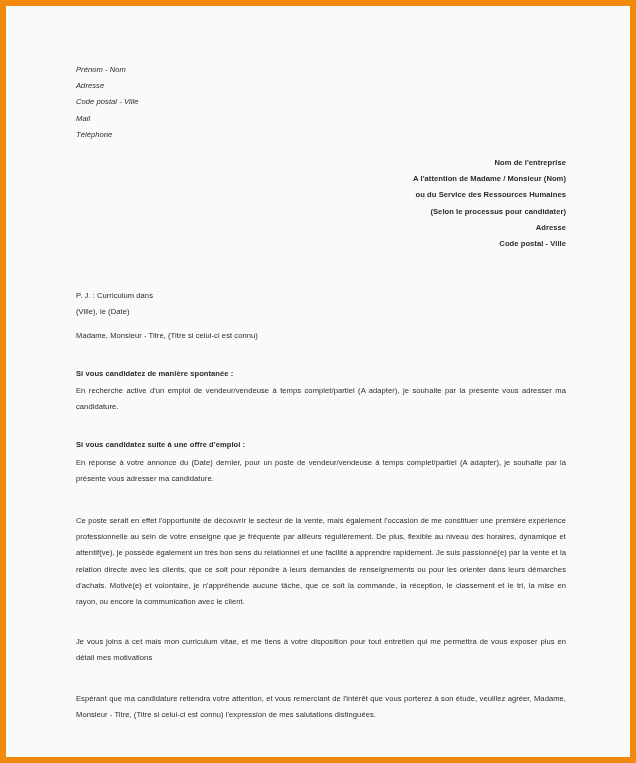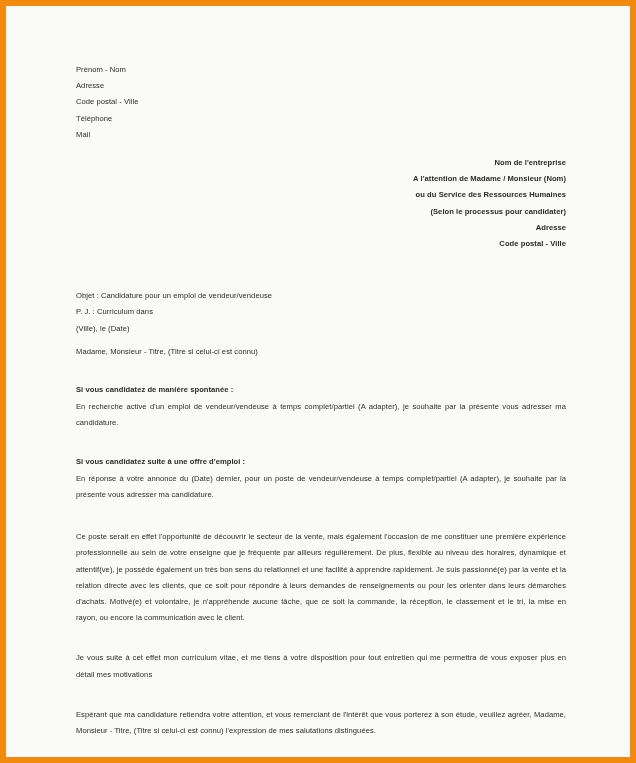--- a/index.html
+++ b/index.html
@@ -35,20 +35,21 @@
     color: #2b2b2b;
     font-size: 7.6px;
     line-height: 16.2px;
     letter-spacing: 0.05px;
   }
   .sender-block {
     margin-bottom: 0;
   }
   .sender-block .line {
     display: block;
+    font-style: italic;
   }
   .recipient-block {
     text-align: right;
     margin-top: 12px;
     font-weight: bold;
   }
   .recipient-block .line {
     display: block;
   }
   .objet-block {
@@ -86,52 +87,51 @@
 <body>
 
 <div id="page" style="border-color: rgb(242, 138, 14);">
   <div id="sheet" style="background: rgb(250, 250, 248);">
     <div class="doc" style="color: rgb(43, 43, 43);">
 
       <div class="sender-block">
         <span class="line">Prénom - Nom</span>
         <span class="line">Adresse</span>
         <span class="line">Code postal - Ville</span>
+        <span class="line">Mail</span>
         <span class="line">Téléphone</span>
-        <span class="line">Mail</span>
       </div>
 
       <div class="recipient-block">
         <span class="line">Nom de l'entreprise</span>
         <span class="line">A l'attention de Madame / Monsieur (Nom)</span>
         <span class="line">ou du Service des Ressources Humaines</span>
         <span class="line">(Selon le processus pour candidater)</span>
         <span class="line">Adresse</span>
         <span class="line">Code postal - Ville</span>
       </div>
 
       <div class="objet-block">
-        <span class="line">Objet : Candidature pour un emploi de vendeur/vendeuse</span>
         <span class="line">P. J. : Curriculum dans</span>
         <span class="line">(Ville), le (Date)</span>
       </div>
 
       <div class="greeting">Madame, Monsieur - Titre, (Titre si celui-ci est connu)</div>
 
       <div class="sec">
         <span class="sec-heading">Si vous candidatez de manière spontanée :</span>
         <span class="para">En recherche active d'un emploi de vendeur/vendeuse à temps complet/partiel (A adapter), je souhaite par la présente vous adresser ma candidature.</span>
       </div>
 
       <div class="sec">
         <span class="sec-heading">Si vous candidatez suite à une offre d'emploi :</span>
         <span class="para">En réponse à votre annonce du (Date) dernier, pour un poste de vendeur/vendeuse à temps complet/partiel (A adapter), je souhaite par la présente vous adresser ma candidature.</span>
       </div>
 
       <div class="body-para">Ce poste serait en effet l'opportunité de découvrir le secteur de la vente, mais également l'occasion de me constituer une première expérience professionnelle au sein de votre enseigne que je fréquente par ailleurs régulièrement. De plus, flexible au niveau des horaires, dynamique et attentif(ve), je possède également un très bon sens du relationnel et une facilité à apprendre rapidement. Je suis passionné(e) par la vente et la relation directe avec les clients, que ce soit pour répondre à leurs demandes de renseignements ou pour les orienter dans leurs démarches d'achats.  Motivé(e) et volontaire, je n'appréhende aucune tâche, que ce soit la commande, la réception, le classement et le tri, la mise en rayon, ou encore la communication avec le client.</div>
 
-      <div class="body-para tight">Je vous suite à cet effet mon curriculum vitae, et me tiens à votre disposition pour tout entretien qui me permettra de vous exposer plus en détail mes motivations</div>
+      <div class="body-para tight">Je vous joins à cet mais mon curriculum vitae, et me tiens à votre disposition pour tout entretien qui me permettra de vous exposer plus en détail mes motivations</div>
 
       <div class="body-para tight">Espérant que ma candidature retiendra votre attention, et vous remerciant de l'intérêt que vous porterez à son étude, veuillez agréer, Madame, Monsieur - Titre, (Titre si celui-ci est connu) l'expression de mes salutations distinguées.</div>
 
     </div>
   </div>
 </div>
 
 </body></html>

